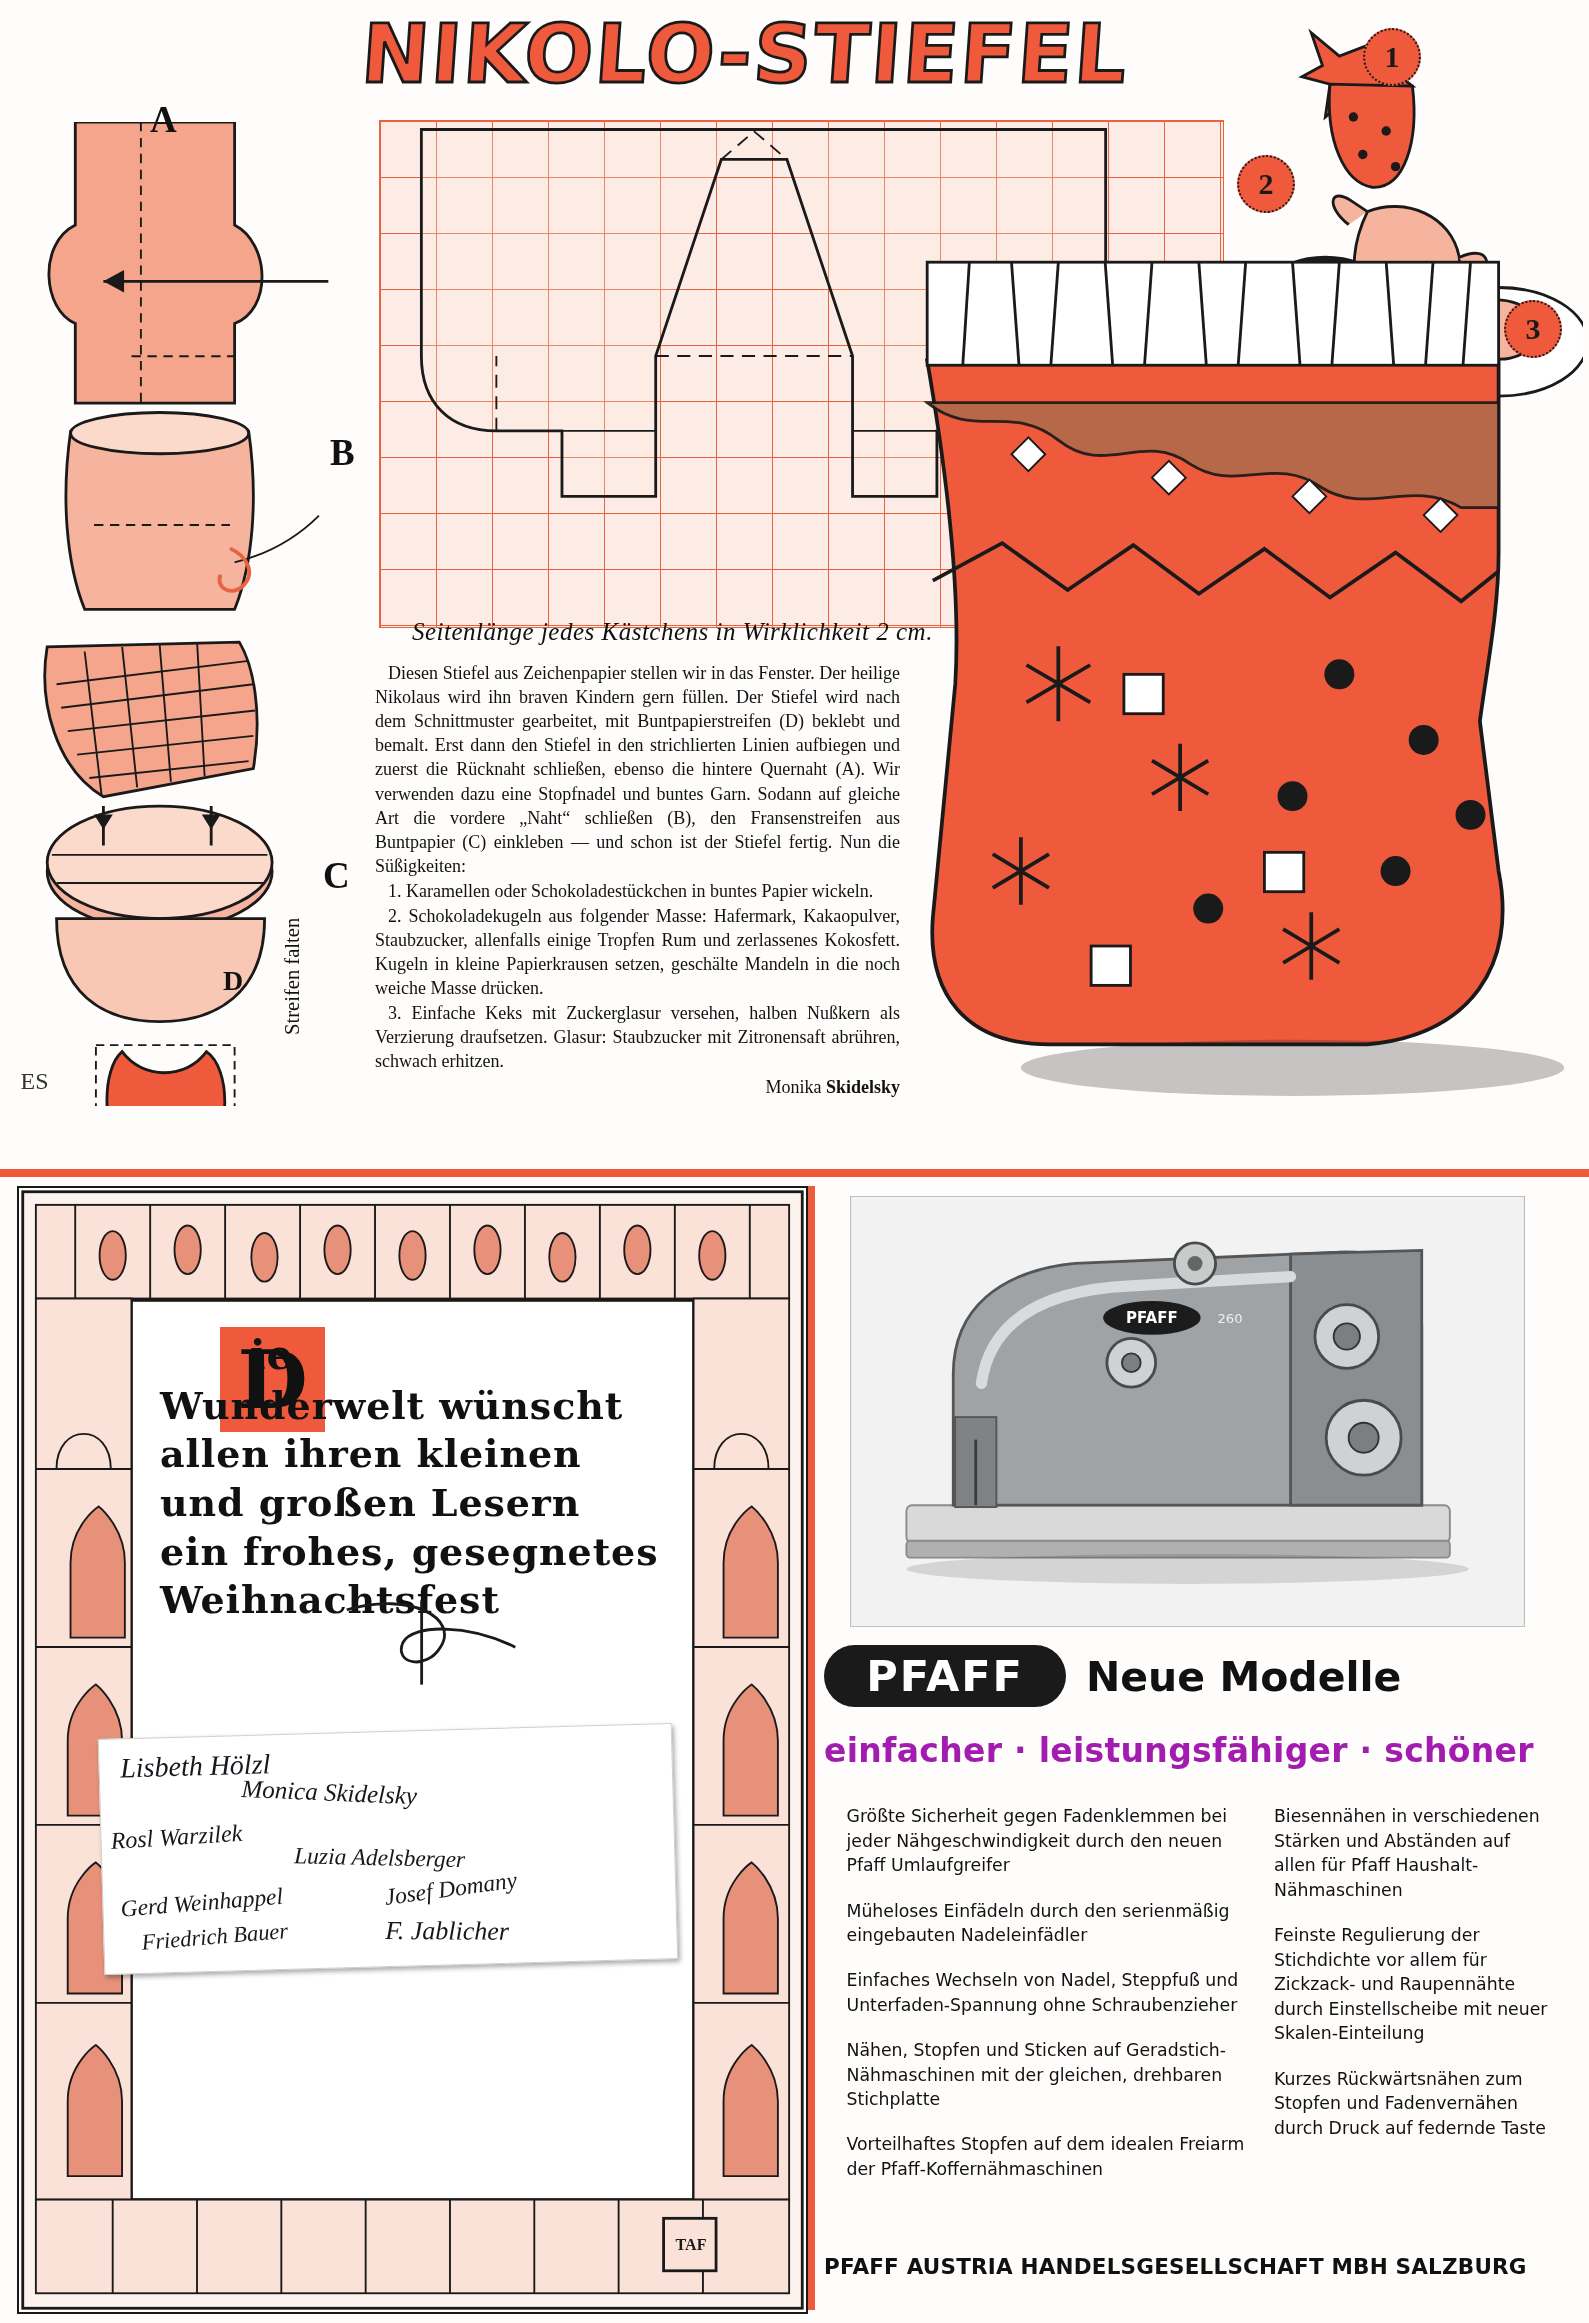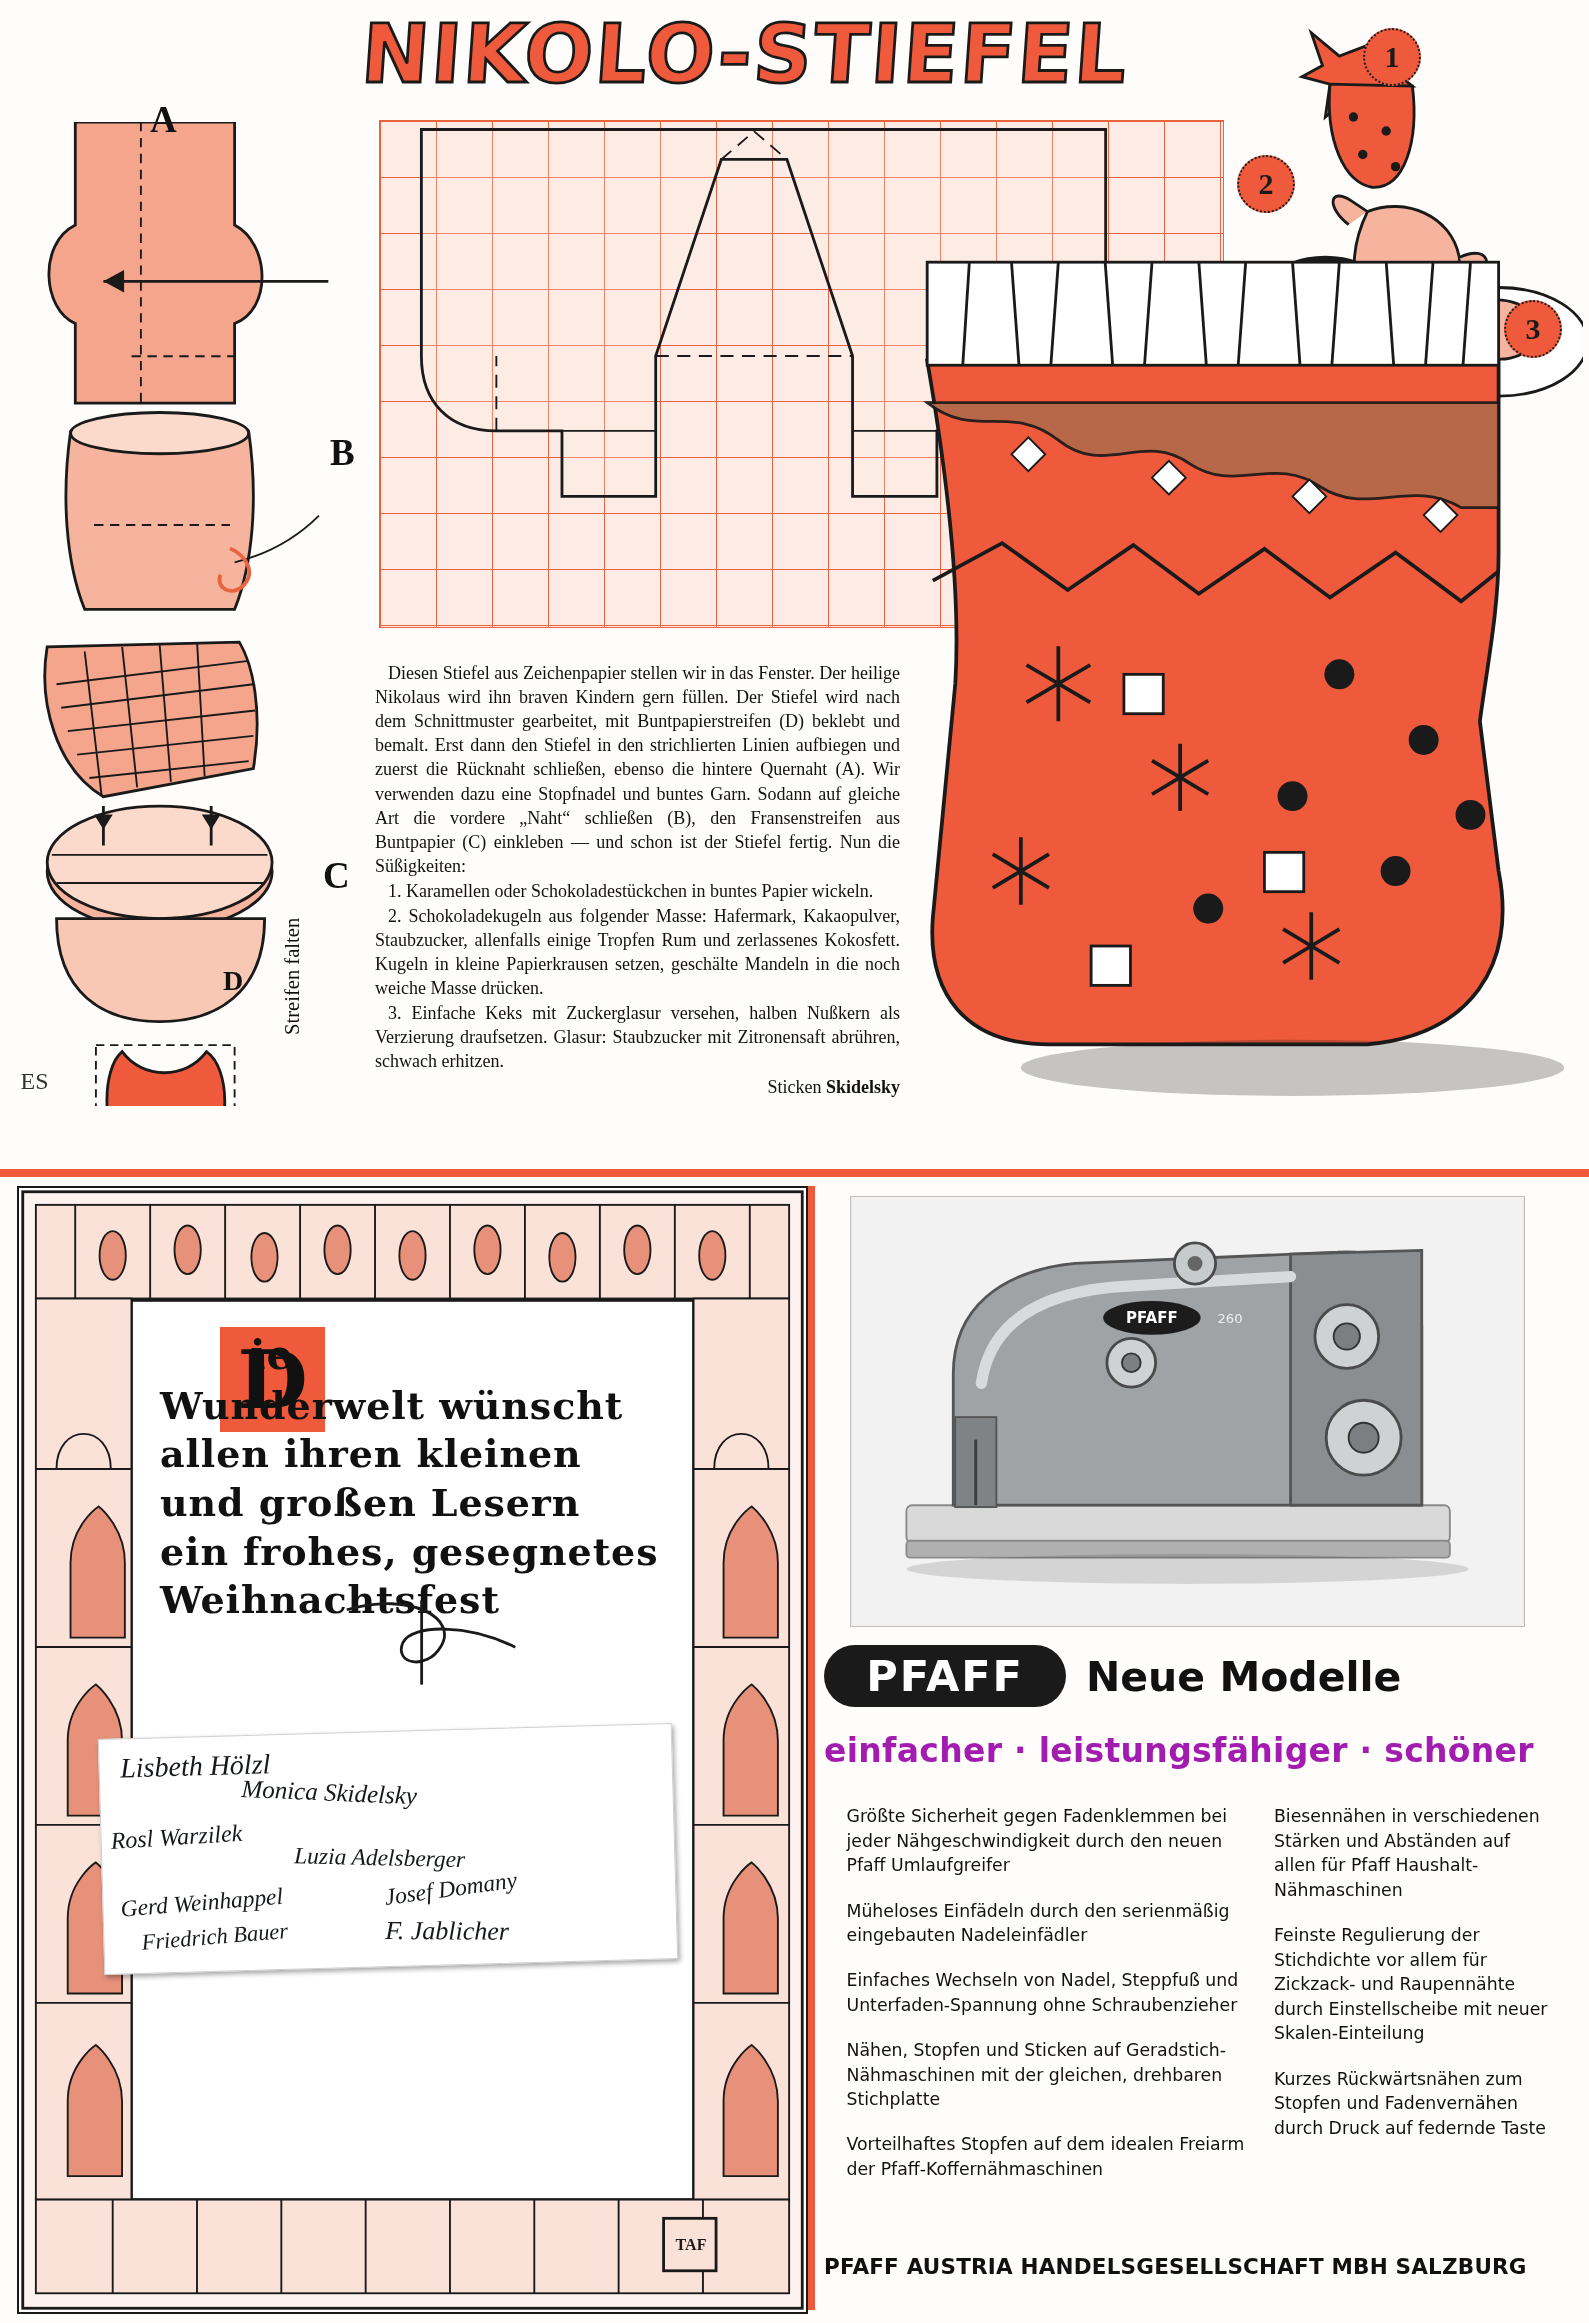--- a/index.html
+++ b/index.html
@@ -272,28 +272,29 @@
         </g>
 
         <ellipse cx="420" cy="1110" rx="290" ry="30" fill="#1a1a1a" opacity="0.25"></ellipse>
       </svg>
     </div>
 
     <div class="numbadge nb1">1</div>
     <div class="numbadge nb2">2</div>
     <div class="numbadge nb3">3</div>
 
+    <div class="handwrit">Seitenlänge jedes Kästchens in Wirklichkeit 2 cm.</div>
 
     <div class="textcol">
       <p>Diesen Stiefel aus Zeichenpapier stellen wir in das Fenster. Der heilige Nikolaus wird ihn braven Kindern gern füllen. Der Stiefel wird nach dem Schnittmuster gearbeitet, mit Buntpapierstreifen (D) beklebt und bemalt. Erst dann den Stiefel in den strichlierten Linien aufbiegen und zuerst die Rücknaht schließen, ebenso die hintere Quernaht (A). Wir verwenden dazu eine Stopfnadel und buntes Garn. Sodann auf gleiche Art die vordere „Naht“ schließen (B), den Fransenstreifen aus Buntpapier (C) einkleben — und schon ist der Stiefel fertig. Nun die Süßigkeiten:</p>
       <p>1. Karamellen oder Schokoladestückchen in buntes Papier wickeln.</p>
       <p>2. Schokoladekugeln aus folgender Masse: Hafermark, Kakaopulver, Staubzucker, allenfalls einige Tropfen Rum und zerlassenes Kokosfett. Kugeln in kleine Papierkrausen setzen, geschälte Mandeln in die noch weiche Masse drücken.</p>
       <p>3. Einfache Keks mit Zuckerglasur versehen, halben Nußkern als Verzierung draufsetzen. Glasur: Staubzucker mit Zitronensaft abrühren, schwach erhitzen.</p>
       <p class="auth">
-        <span>Sticken </span><b>Skidelsky</b>
+        <span>Monika </span><b>Skidelsky</b>
       </p>
     </div>
   </div>
 
   <div class="redbar"></div>
 
   <div class="bottom">
 
     <div class="bleft">
       <div class="frame-art">

